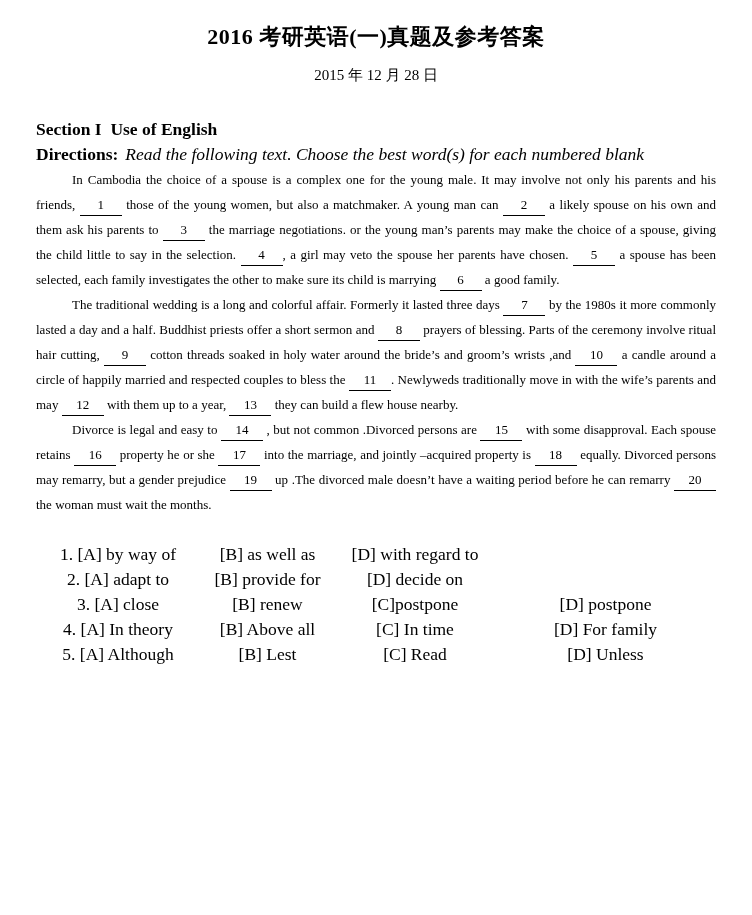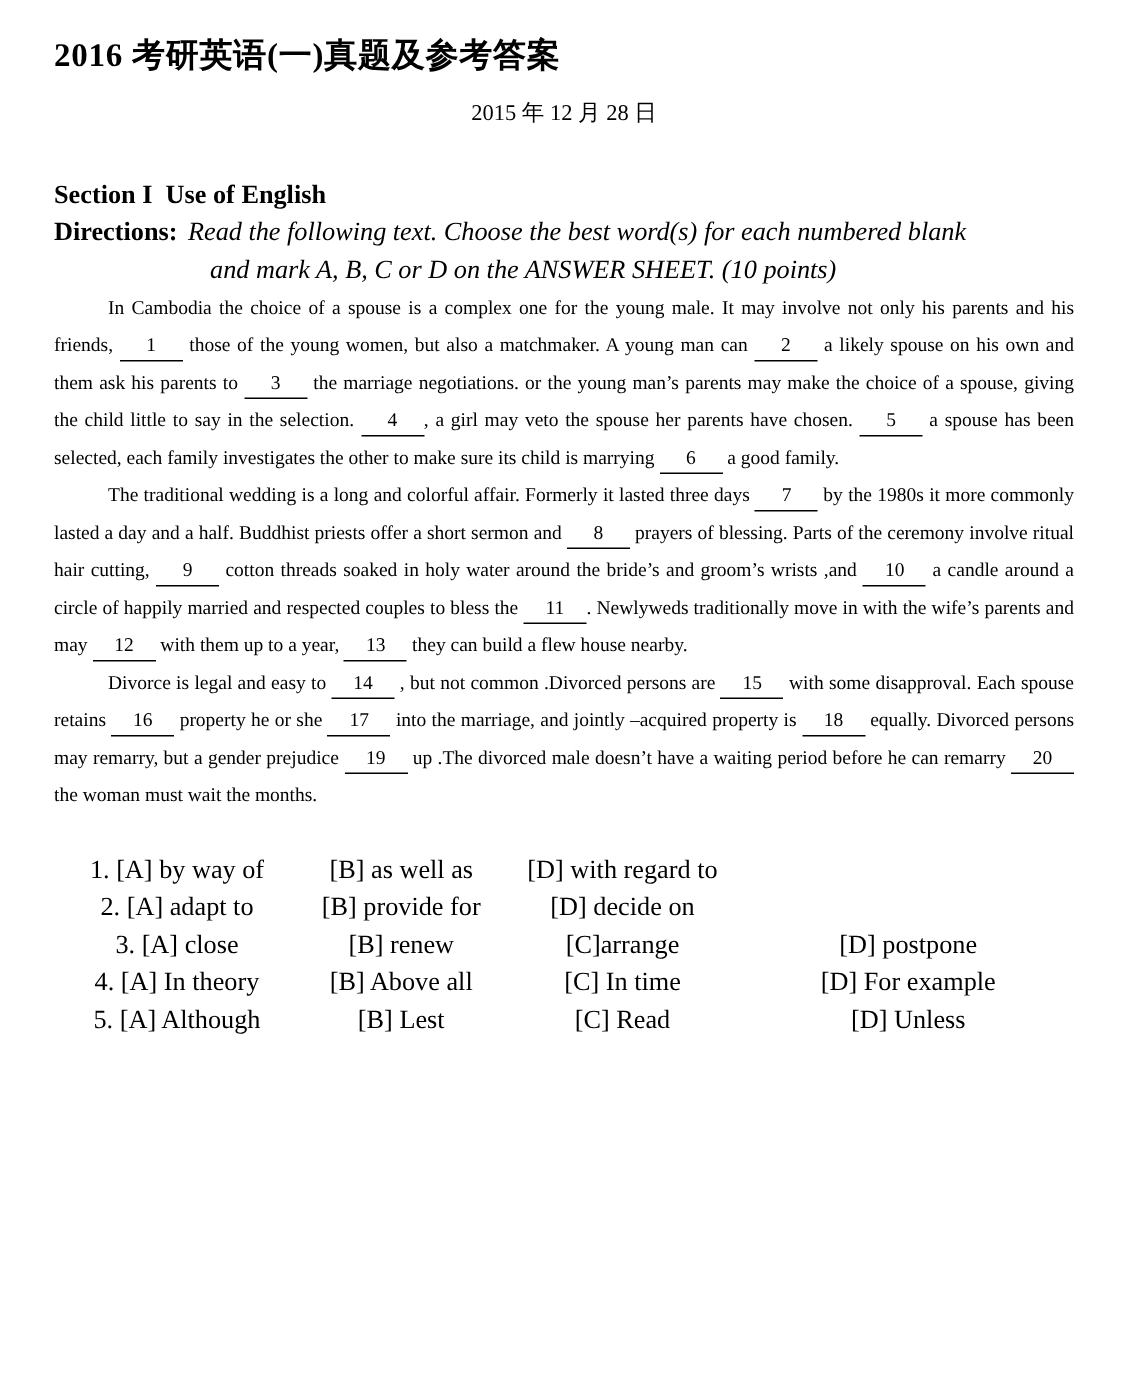--- a/index.html
+++ b/index.html
@@ -14,21 +14,21 @@
     overflow: hidden;
     font-family: "Liberation Serif", "DejaVu Serif", serif;
   }
   .page {
     padding: 16px 36px 0 36px;
     box-sizing: border-box;
     width: 752px;
     height: 915px;
   }
   .title {
-    text-align: left;
+    text-align: center;
     font-size: 22px;
     font-weight: bold;
     margin: 6px 0 14px 0;
     letter-spacing: 0.5px;
   }
   .date {
     text-align: center;
     font-size: 15px;
     margin: 0 0 32px 0;
   }
@@ -93,49 +93,48 @@
   <h1 class="title">2016 考研英语(一)真题及参考答案</h1>
 
   <div class="date">2015 年 12 月 28 日</div>
 
   <h2 class="section-heading">Section I  Use of English</h2>
 
   <div class="directions">
     <div class="dir-line">
       <span class="dir-label">Directions:</span><span class="dir-text">Read the following text. Choose the best word(s) for each numbered blank</span>
     </div>
-    <div class="dir-line2">and mark A, B, C or D on the ANSWER SHEET. (10 points)</div>
   </div>
 
   <p class="para">In Cambodia the choice of a spouse is a complex one for the young male. It may involve not only his parents and his friends, <span class="blank">1</span> those of the young women, but also a matchmaker. A young man can <span class="blank">2</span> a likely spouse on his own and them ask his parents to <span class="blank">3</span> the marriage negotiations. or the young man’s parents may make the choice of a spouse, giving the child little to say in the selection. <span class="blank">4</span>, a girl may veto the spouse her parents have chosen. <span class="blank">5</span> a spouse has been selected, each family investigates the other to make sure its child is marrying <span class="blank">6</span> a good family.</p>
   <p class="para">The traditional wedding is a long and colorful affair. Formerly it lasted three days <span class="blank">7</span> by the 1980s it more commonly lasted a day and a half. Buddhist priests offer a short sermon and <span class="blank">8</span> prayers of blessing. Parts of the ceremony involve ritual hair cutting, <span class="blank">9</span> cotton threads soaked in holy water around the bride’s and groom’s wrists ,and <span class="blank">10</span> a candle around a circle of happily married and respected couples to bless the <span class="blank">11</span>. Newlyweds traditionally move in with the wife’s parents and may <span class="blank">12</span> with them up to a year, <span class="blank">13</span> they can build a flew house nearby.</p>
   <p class="para">Divorce is legal and easy to <span class="blank">14</span> , but not common .Divorced persons are <span class="blank">15</span> with some disapproval. Each spouse retains <span class="blank">16</span> property he or she <span class="blank">17</span> into the marriage, and jointly –acquired property is <span class="blank">18</span> equally. Divorced persons may remarry, but a gender prejudice <span class="blank">19</span> up .The divorced male doesn’t have a waiting period before he can remarry <span class="blank">20</span> the woman must wait the months.</p>
 
   <div class="options">
       <div class="opt-row">
         <div class="opt-cell">1. [A] by way of</div>
         <div class="opt-cell">[B] as well as</div>
         <div class="opt-cell">[D] with regard to</div>
       </div>
       <div class="opt-row">
         <div class="opt-cell">2. [A] adapt to</div>
         <div class="opt-cell">[B] provide for</div>
         <div class="opt-cell">[D] decide on</div>
       </div>
       <div class="opt-row">
         <div class="opt-cell">3. [A] close</div>
         <div class="opt-cell">[B] renew</div>
-        <div class="opt-cell">[C]arrange</div>
+        <div class="opt-cell">[C]postpone</div>
         <div class="opt-cell">[D] postpone</div>
       </div>
       <div class="opt-row">
         <div class="opt-cell">4. [A] In theory</div>
         <div class="opt-cell">[B] Above all</div>
         <div class="opt-cell">[C] In time</div>
-        <div class="opt-cell">[D] For example</div>
+        <div class="opt-cell">[D] For family</div>
       </div>
       <div class="opt-row">
         <div class="opt-cell">5. [A] Although</div>
         <div class="opt-cell">[B] Lest</div>
         <div class="opt-cell">[C] Read</div>
         <div class="opt-cell">[D] Unless</div>
       </div>
     </div>
 
 </div>

